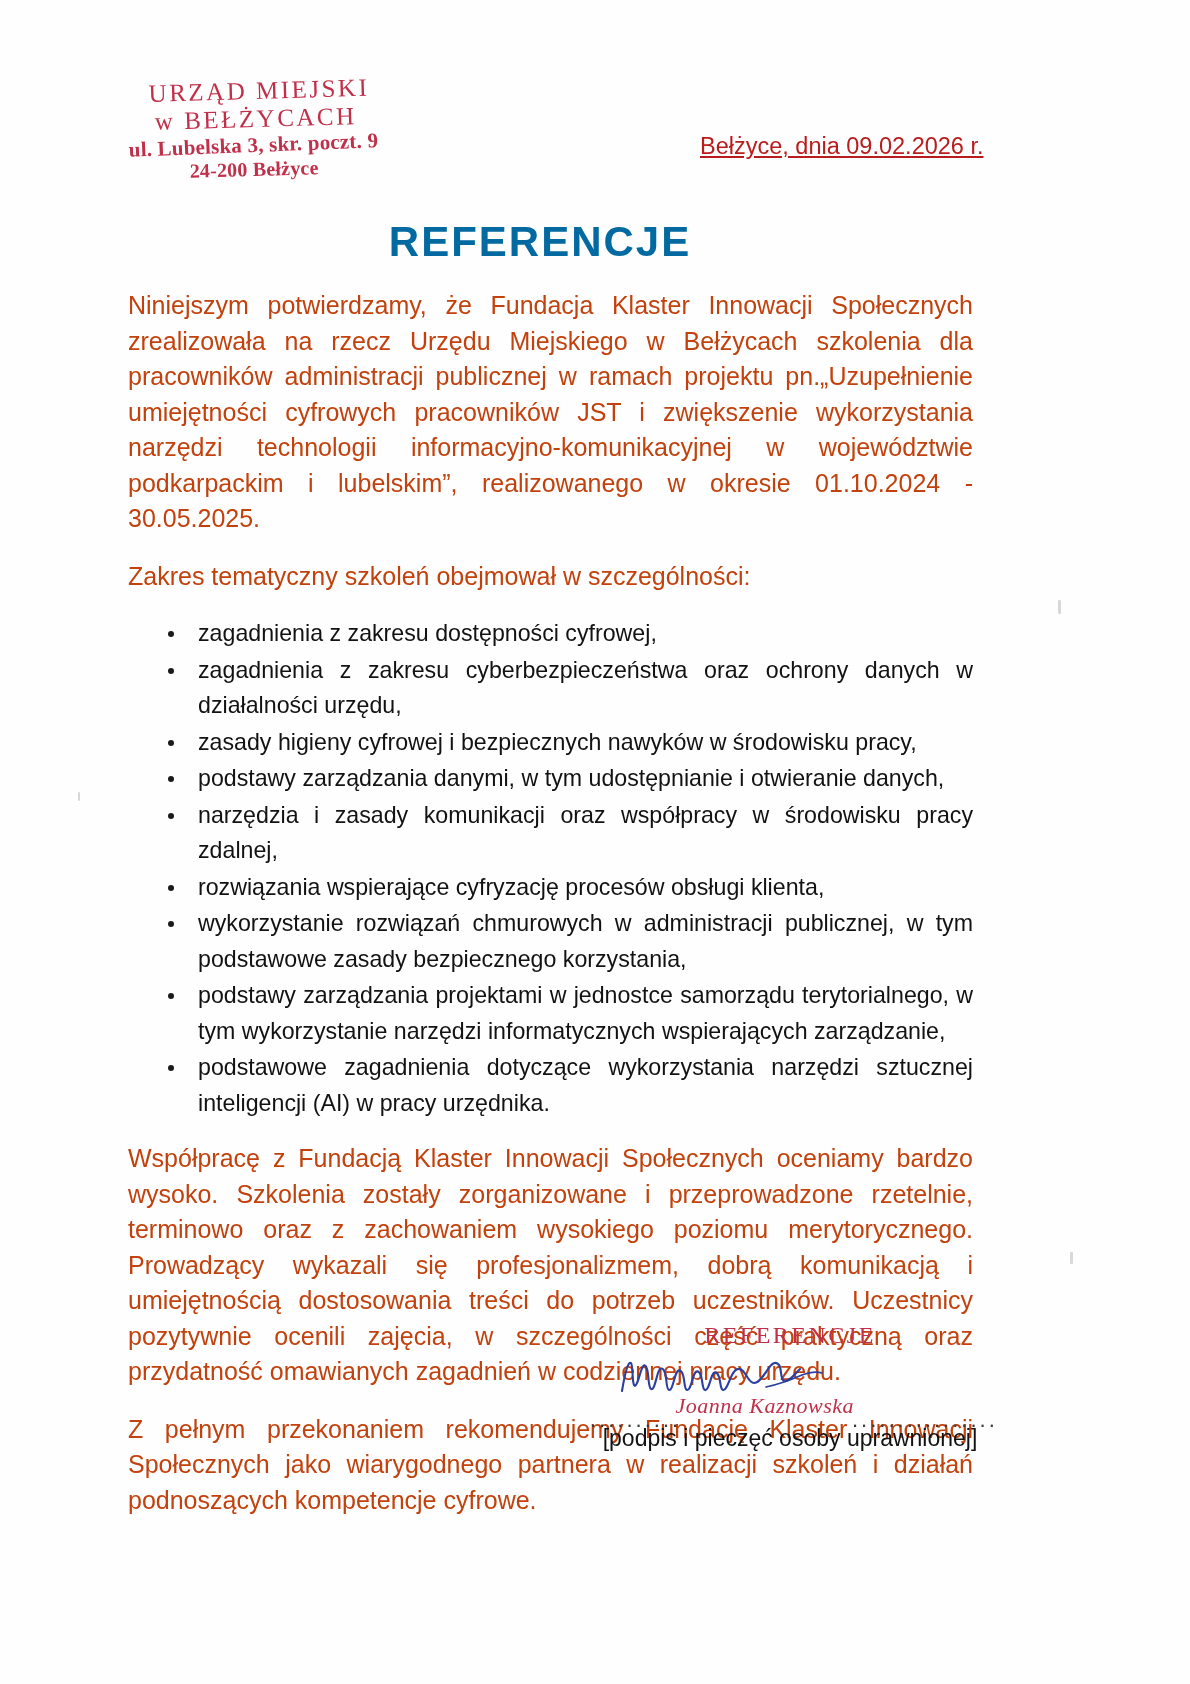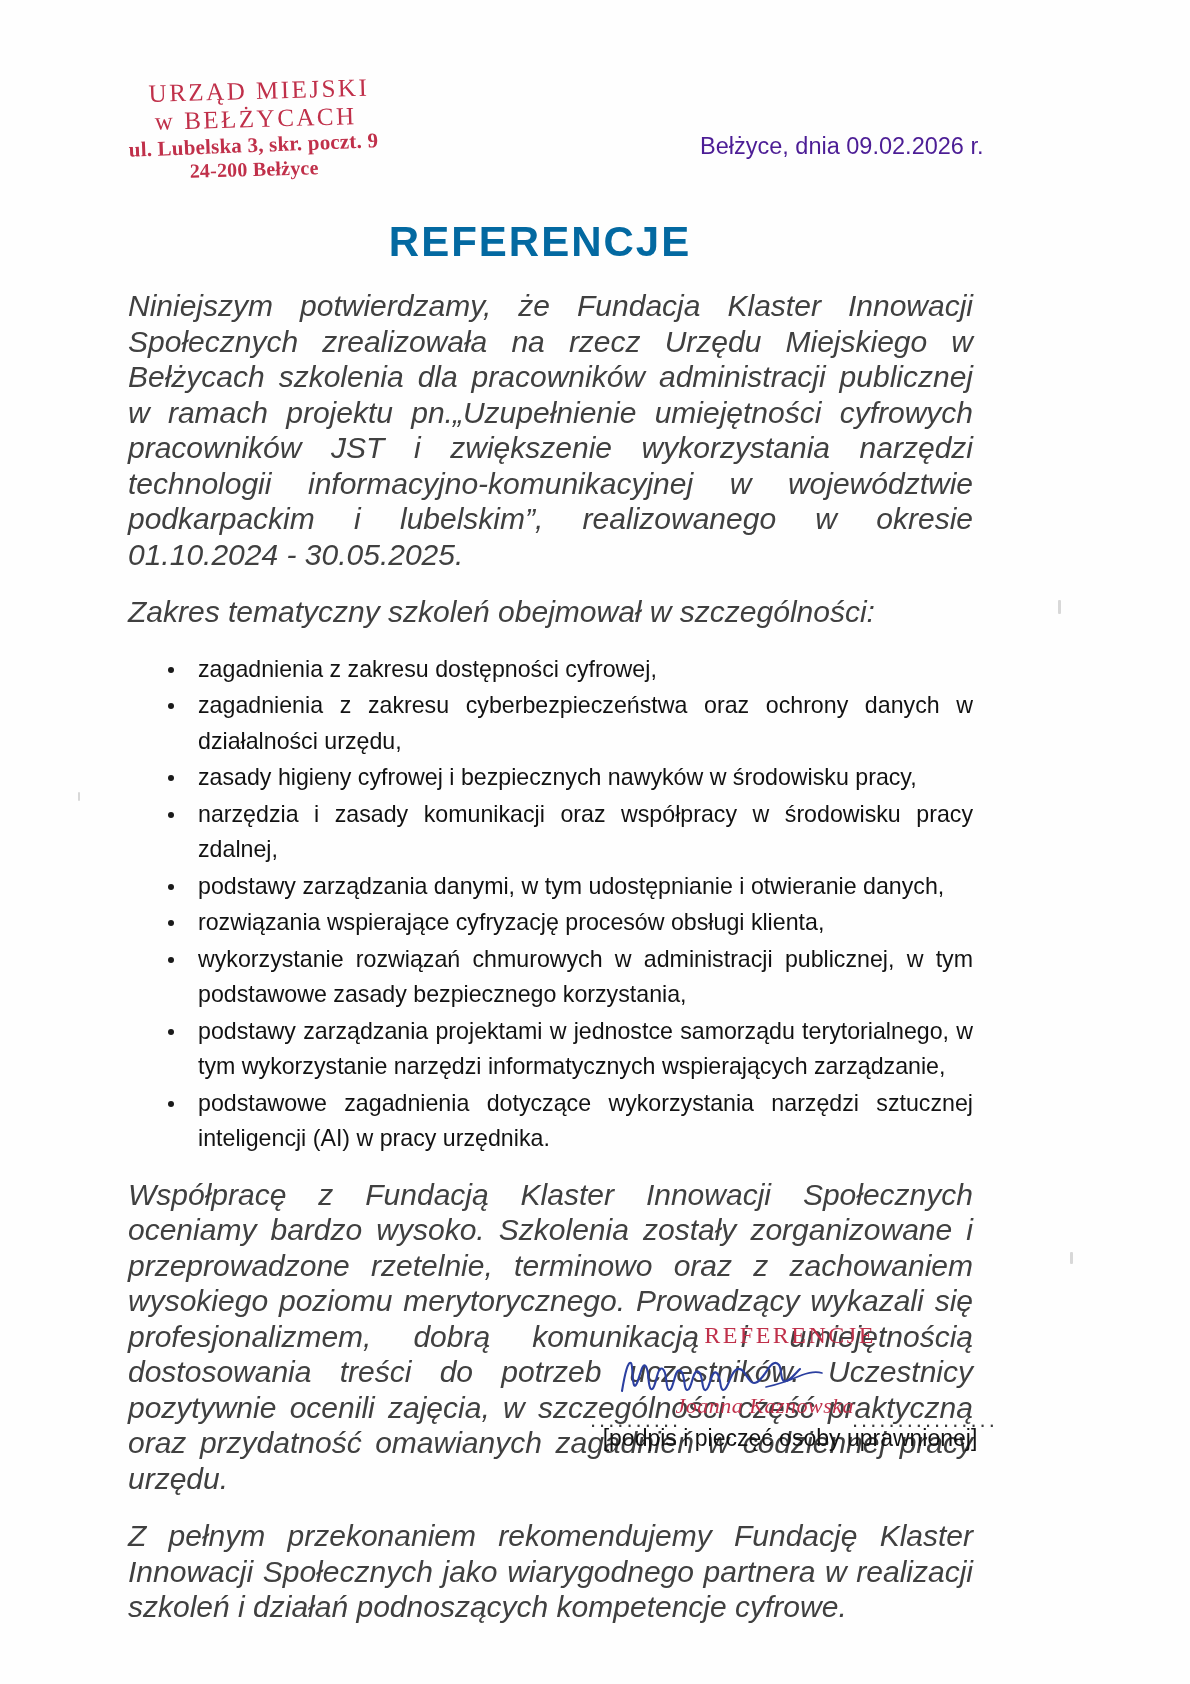--- a/index.html
+++ b/index.html
@@ -68,22 +68,23 @@
     margin-top: 3px;
     letter-spacing: 0.2px;
   }
 
   
   .date-line {
     position: absolute;
     left: 700px;
     top: 133px;
     font-size: 23.5px;
-    color: #4c1d95;
-    white-space: nowrap;
+    color: #b91c1c;
+    white-space: nowrap;
+    text-decoration: underline;
   }
 
   
   .doc-title {
     position: absolute;
     left: 0;
     top: 218px;
     width: 1080px;
     text-align: center;
     font-size: 42px;
@@ -94,26 +95,25 @@
 
   
   .body-wrap {
     position: absolute;
     left: 128px;
     top: 288px;
     width: 845px;
   }
   p.para {
     margin: 0 0 22px 0;
-    font-size: 30px;
+    font-size: 25px;
     line-height: 35.5px;
     text-align: justify;
     text-justify: inter-word;
-    color: #404040;
-    font-style: italic;
+    color: #c2410c;
   }
   p.para:last-child { margin-bottom: 0; }
 
   ul.bullets {
     list-style: none;
     margin: 0 0 20px 0;
     padding: 0;
   }
   ul.bullets li {
     position: relative;
@@ -215,22 +215,22 @@
   <div class="body-wrap">
 
     <p class="para">Niniejszym potwierdzamy, że Fundacja Klaster Innowacji Społecznych zrealizowała na rzecz Urzędu Miejskiego w Bełżycach szkolenia dla pracowników administracji publicznej w ramach projektu pn.„Uzupełnienie umiejętności cyfrowych pracowników JST i zwiększenie wykorzystania narzędzi technologii informacyjno-komunikacyjnej w województwie podkarpackim i lubelskim”, realizowanego w okresie 01.10.2024 - 30.05.2025.</p>
 
     <p class="para">Zakres tematyczny szkoleń obejmował w szczególności:</p>
 
     <ul class="bullets">
       <li>zagadnienia z zakresu dostępności cyfrowej,</li>
       <li>zagadnienia z zakresu cyberbezpieczeństwa oraz ochrony danych w działalności urzędu,</li>
       <li>zasady higieny cyfrowej i bezpiecznych nawyków w środowisku pracy,</li>
+      <li>podstawy zarządzania danymi, w tym udostępnianie i otwieranie danych,</li>
       <li>narzędzia i zasady komunikacji oraz współpracy w środowisku pracy zdalnej,</li>
-      <li>podstawy zarządzania danymi, w tym udostępnianie i otwieranie danych,</li>
       <li>rozwiązania wspierające cyfryzację procesów obsługi klienta,</li>
       <li>wykorzystanie rozwiązań chmurowych w administracji publicznej, w tym podstawowe zasady bezpiecznego korzystania,</li>
       <li>podstawy zarządzania projektami w jednostce samorządu terytorialnego, w tym wykorzystanie narzędzi informatycznych wspierających zarządzanie,</li>
       <li>podstawowe zagadnienia dotyczące wykorzystania narzędzi sztucznej inteligencji (AI) w pracy urzędnika.</li>
     </ul>
 
     <p class="para">Współpracę z Fundacją Klaster Innowacji Społecznych oceniamy bardzo wysoko. Szkolenia zostały zorganizowane i przeprowadzone rzetelnie, terminowo oraz z zachowaniem wysokiego poziomu merytorycznego. Prowadzący wykazali się profesjonalizmem, dobrą komunikacją i umiejętnością dostosowania treści do potrzeb uczestników. Uczestnicy pozytywnie ocenili zajęcia, w szczególności część praktyczną oraz przydatność omawianych zagadnień w codziennej pracy urzędu.</p>
 
     <p class="para">Z pełnym przekonaniem rekomendujemy Fundację Klaster Innowacji Społecznych jako wiarygodnego partnera w realizacji szkoleń i działań podnoszących kompetencje cyfrowe.</p>
   </div>

